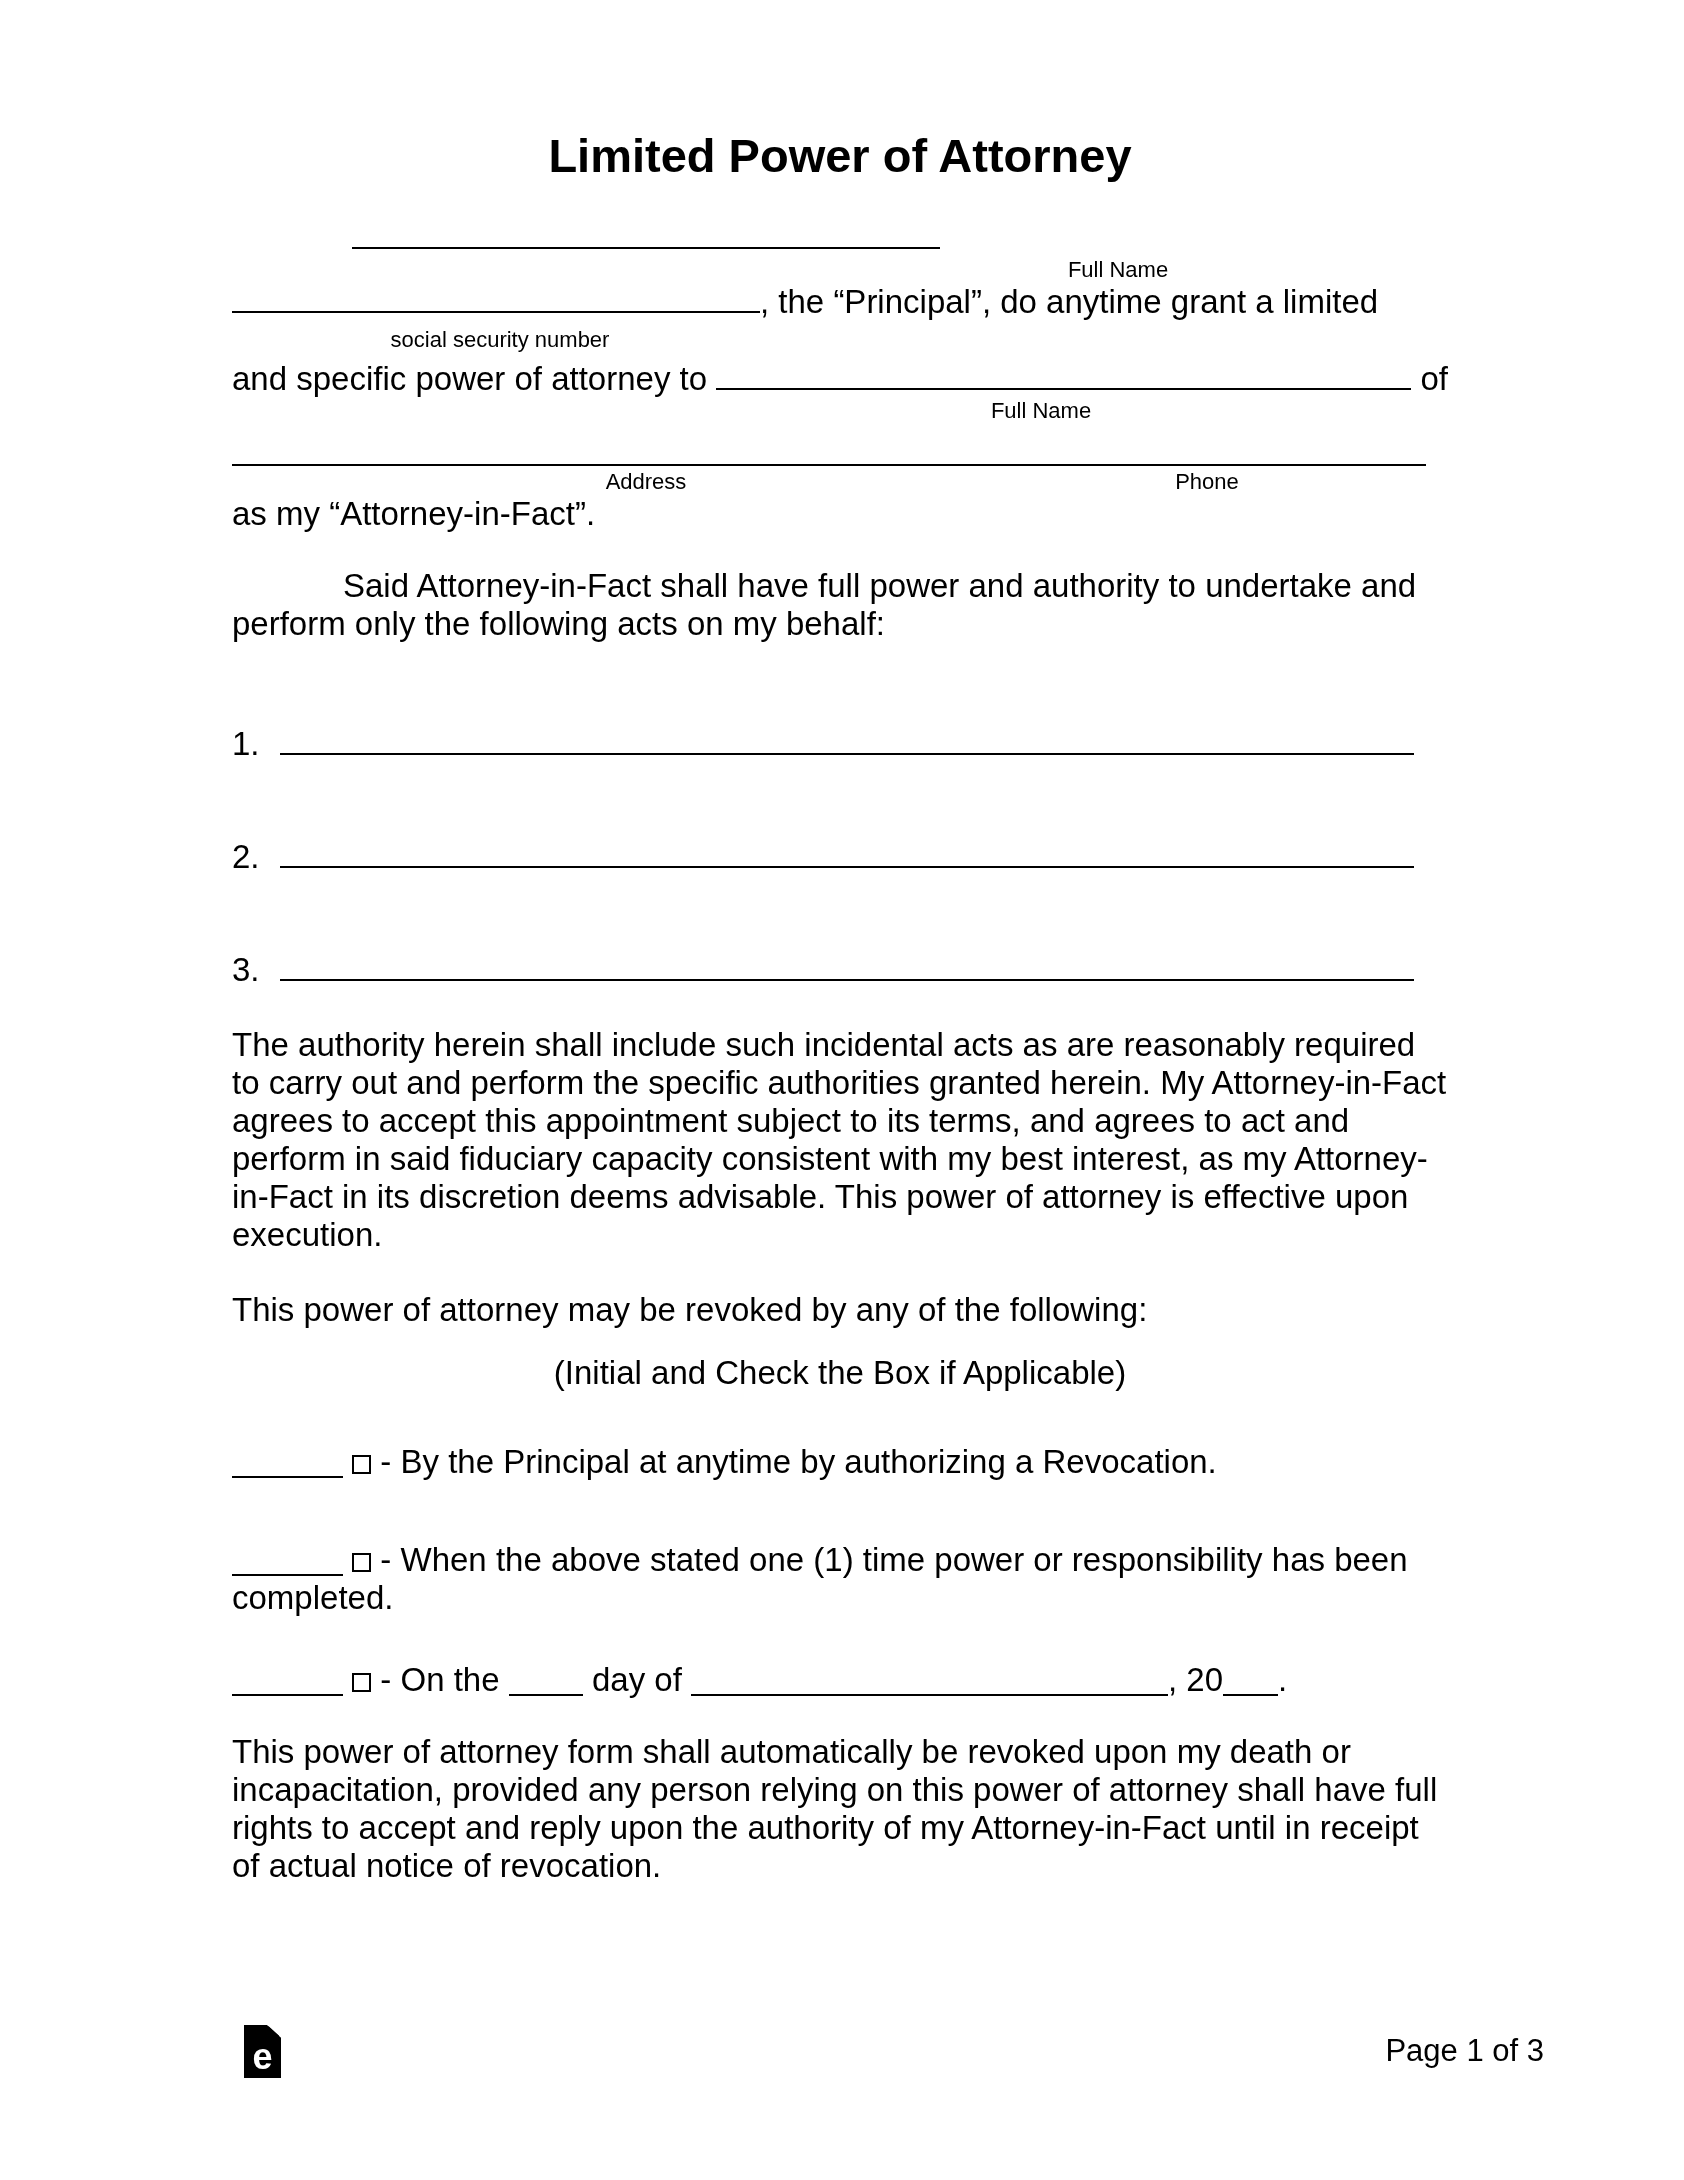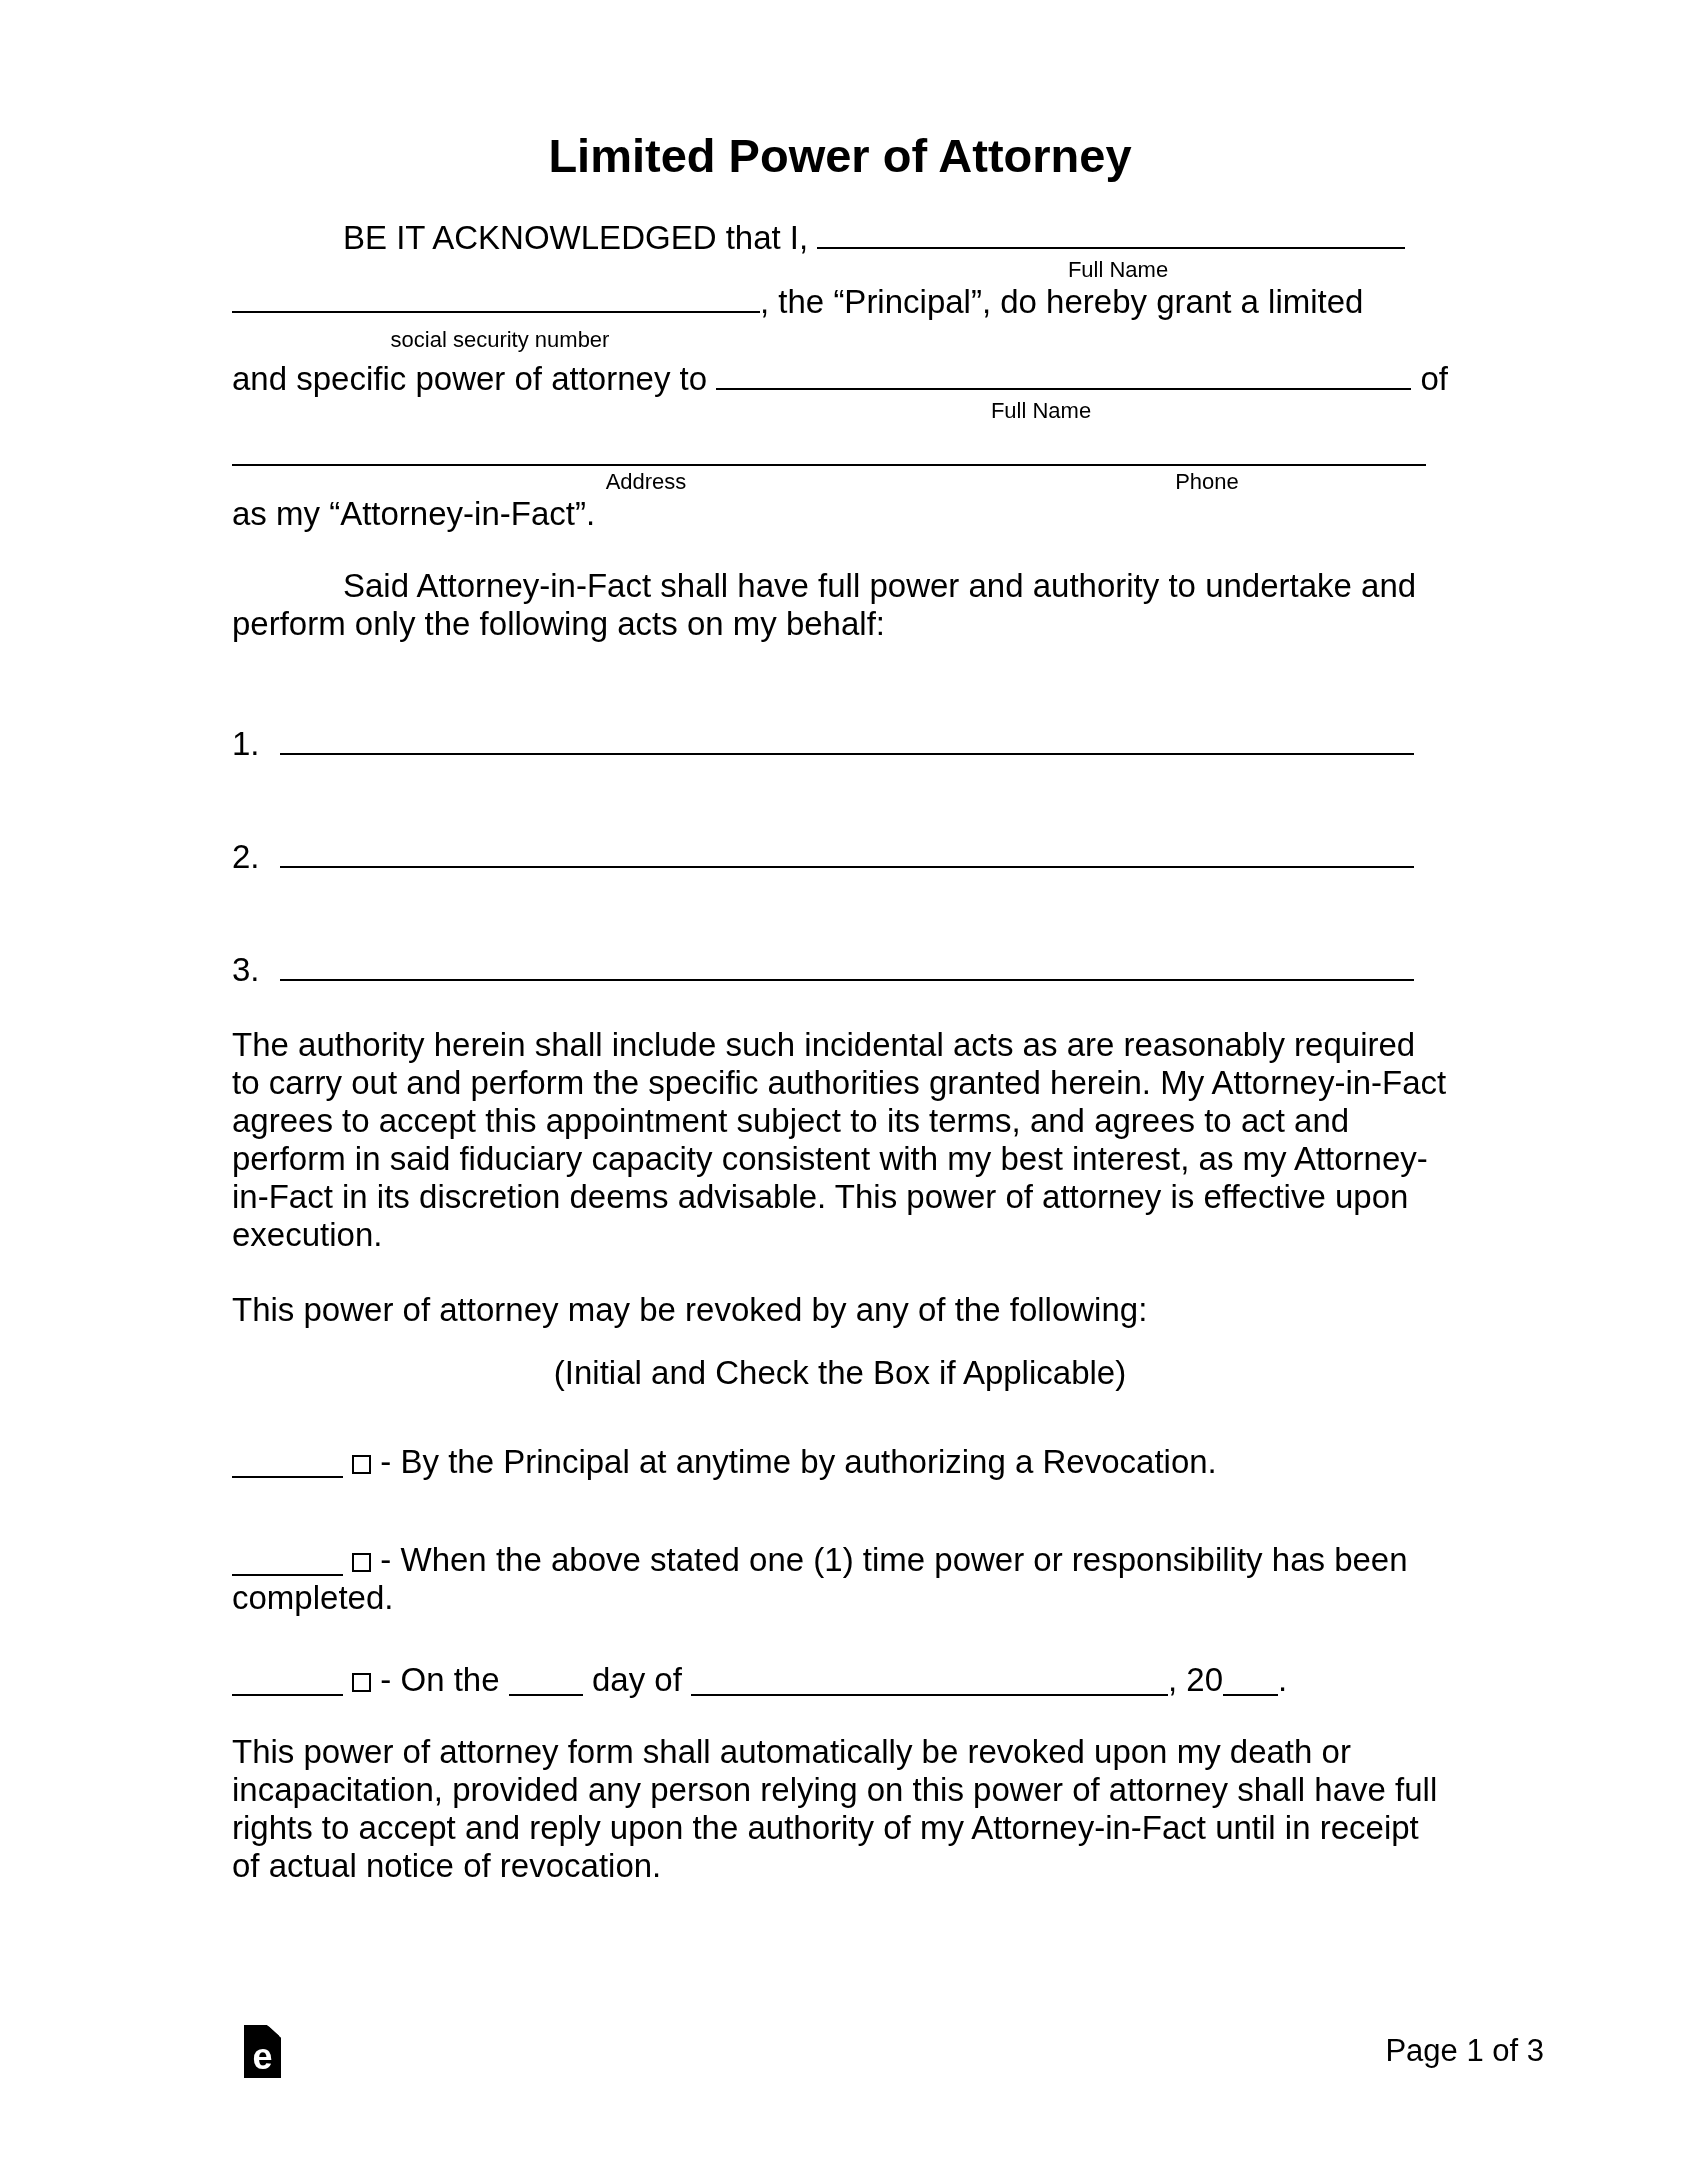--- a/index.html
+++ b/index.html
@@ -113,29 +113,29 @@
   }
 </style>
 </head>
 <body>
 
 <div class="page">
 
   <h1 class="title">Limited Power of Attorney</h1>
 
   <div class="blank-row ack-r1">
-    <span>BE IT ACKNOWLEDGED that I,</span>&nbsp;
+    &nbsp;
     <span class="blank blank-flex"></span>
   </div>
   <div class="label-row">
     <span class="lbl" style="left:886px">Full Name</span>
   </div>
   <div class="blank-row">
     <span class="blank" style="width:528px"></span>
-      <span>, the “Principal”, do hereby grant a limited</span>
+      <span>, the “Principal”, do anytime grant a limited</span>
   </div>
   <div class="label-row mt8">
     <span class="lbl" style="left:268px">social security number</span>
   </div>
   <div class="blank-row mt8">
     <span>and specific power of attorney to</span>&nbsp;
     <span class="blank blank-flex"></span>&nbsp;
     <span>of</span>
   </div>
   <div class="label-row">

